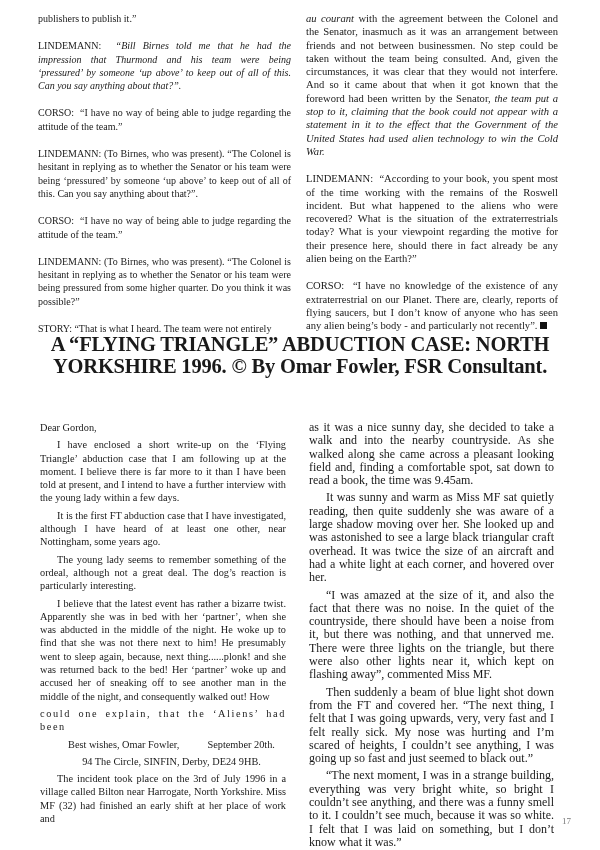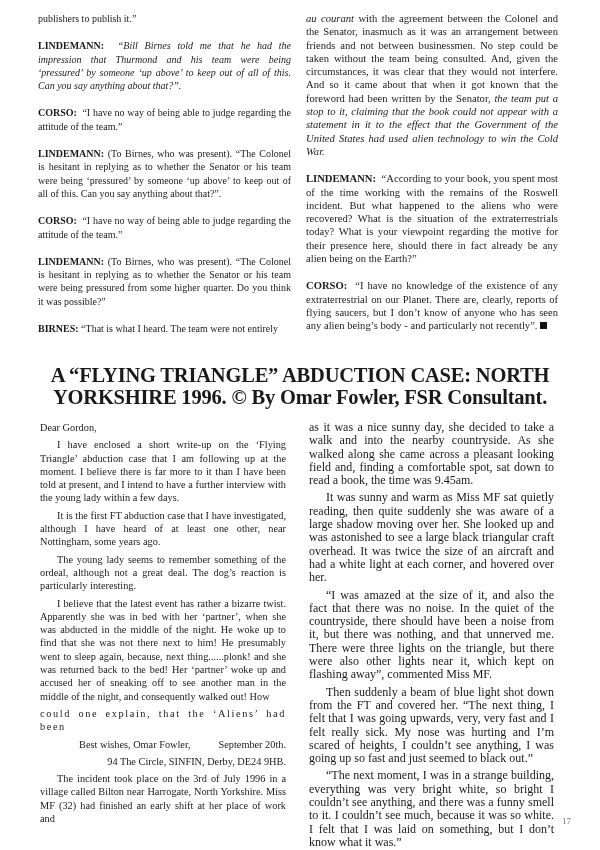--- a/index.html
+++ b/index.html
@@ -5,54 +5,54 @@
     html, body { margin: 0; padding: 0; background: #ffffff; }
     body {
       width: 600px; height: 850px; overflow: hidden; position: relative;
       font-family: "Liberation Serif", serif; color: #1a1a1a;
     }
     .page { position: absolute; left: 0; top: 0; width: 600px; height: 850px; }
     .col { position: absolute; text-align: justify; }
     .top-left  { left: 38px;  top: 12px; width: 253px; font-size: 10px; line-height: 13.3px; }
     .top-right { left: 306px; top: 12px; width: 252px; font-size: 10.6px; line-height: 13.3px; }
     .top-left p, .top-right p { margin: 0 0 14px 0; }
-    .spk { font-weight: bold; margin-top: 7px; }
+    .spk { font-weight: normal; margin-top: 7px; }
     .it { font-style: italic; }
     .headline {
-      position: absolute; left: 20px; top: 364px; width: 560px; text-align: center;
+      position: absolute; left: 20px; top: 333px; width: 560px; text-align: center;
       font-weight: bold; font-size: 20.5px; line-height: 22px; letter-spacing: -0.2px;
     }
     .subhead {
       position: absolute; left: 20px; top: 395px; width: 560px; text-align: center;
       font-weight: bold; font-size: 9.6px; line-height: 11px; letter-spacing: -0.1px;
     }
     .bot-left  { left: 36px;  top: 417px; width: 254px; font-size: 10.3px; line-height: 13.3px; }
     .bot-right { left: 305px; top: 417px; width: 253px; font-size: 12px; line-height: 13.3px; }
     .bot-left p, .bot-right p { margin: 4px; }
     .ind { text-indent: 17px; }
-    .sig { padding-left: 17px; text-align: right; }
+    .sig { padding-left: 17px; text-align: center; }
     .sig .tab { display: inline-block; width: 28px; }
     .story-head { text-align: center; font-weight: bold; margin-top: 13px !important; }
     .spaced { letter-spacing: 1.6px; }
     .endmark { display: inline-block; width: 7px; height: 7px; background: #111; margin-left: 2px; vertical-align: 0px; }
     .pagenum { position: absolute; left: 562px; top: 816px; font-size: 9px; color: #777; }
   </style>
 </head>
 <body>
 
 <div class="page">
 
   <div class="col top-left">
     <p><span>publishers to publish it.”</span></p>
     <p><span class="spk">LINDEMANN:</span>&nbsp;&nbsp;<span class="it">“Bill Birnes told me that he had the impression that Thurmond and his team were being ‘pressured’ by someone ‘up above’ to keep out of all of this.  Can you say anything about that?”.</span></p>
     <p><span class="spk">CORSO:</span>&nbsp;&nbsp;<span>“I have no way of being able to judge regarding the attitude of the team.”</span></p>
     <p><span class="spk">LINDEMANN:</span> <span>(To Birnes, who was present). “The Colonel is hesitant in replying as to whether the Senator or his team were being ‘pressured’ by someone ‘up above’ to keep out of all of this.  Can you say anything about that?”.</span></p>
     <p><span class="spk">CORSO:</span>&nbsp;&nbsp;<span>“I have no way of being able to judge regarding the attitude of the team.”</span></p>
     <p><span class="spk">LINDEMANN:</span> <span>(To Birnes, who was present). “The Colonel is hesitant in replying as to whether the Senator or his team were being pressured from some higher quarter.  Do you think it was possible?”</span></p>
-    <p><span class="spk">BIRNES:</span> <span>“That is what I heard. The team were not entirely</span></p>
+    <p><span class="spk">STORY:</span> <span>“That is what I heard. The team were not entirely</span></p>
   </div>
 
   <div class="col top-right">
     <p><span class="it">au courant</span><span> with the agreement between the Colonel and the Senator, inasmuch as it was an arrangement between friends and not between businessmen.  No step could be taken without the team being consulted.  And, given the circumstances, it was clear that they would not interfere. And so it came about that when it got known that the foreword had been written by the Senator, </span><span class="it">the team put a stop to it, claiming that the book could not appear with a statement in it to the effect that the Government of the United States had used alien technology to win the Cold War.</span></p>
     <p><span class="spk">LINDEMANN:</span>&nbsp;&nbsp;<span>“According to your book, you spent most of the time working with the remains of the Roswell incident. But what happened to the aliens who were recovered? What is the situation of the extraterrestrials today?  What is your viewpoint regarding the motive for their presence here, should there in fact already be any alien being on the Earth?”</span></p>
     <p><span class="spk">CORSO:</span>&nbsp;&nbsp;<span>“I have no knowledge of the existence of any extraterrestrial on our Planet.  There are, clearly, reports of flying saucers, but I don’t know of anyone who has seen any alien being’s body - and particularly not recently”.</span><span class="endmark"></span></p>
   </div>
 
   <div class="headline">A “FLYING TRIANGLE” ABDUCTION CASE: NORTH YORKSHIRE 1996. © By Omar Fowler, FSR Consultant.</div>
 

